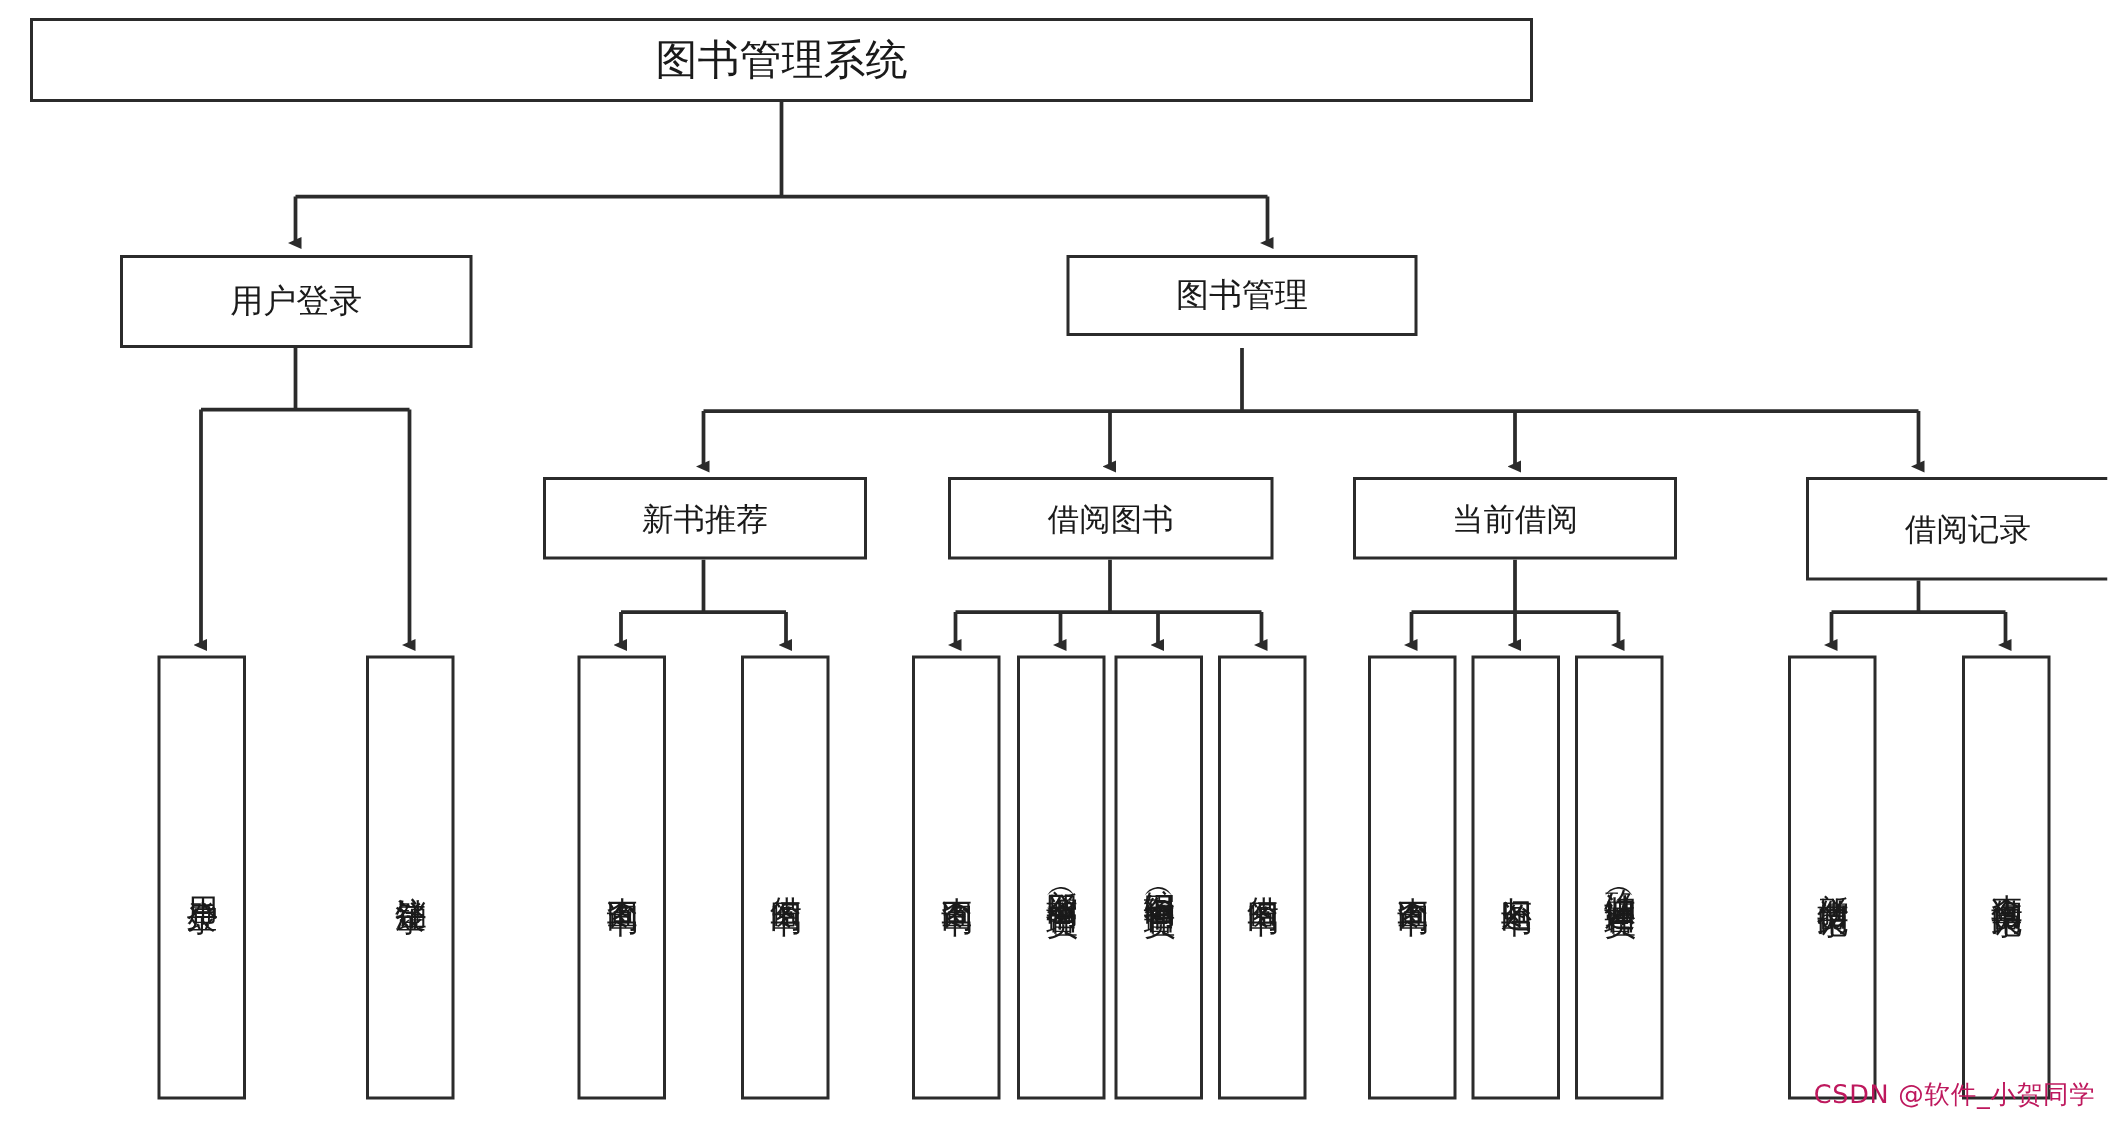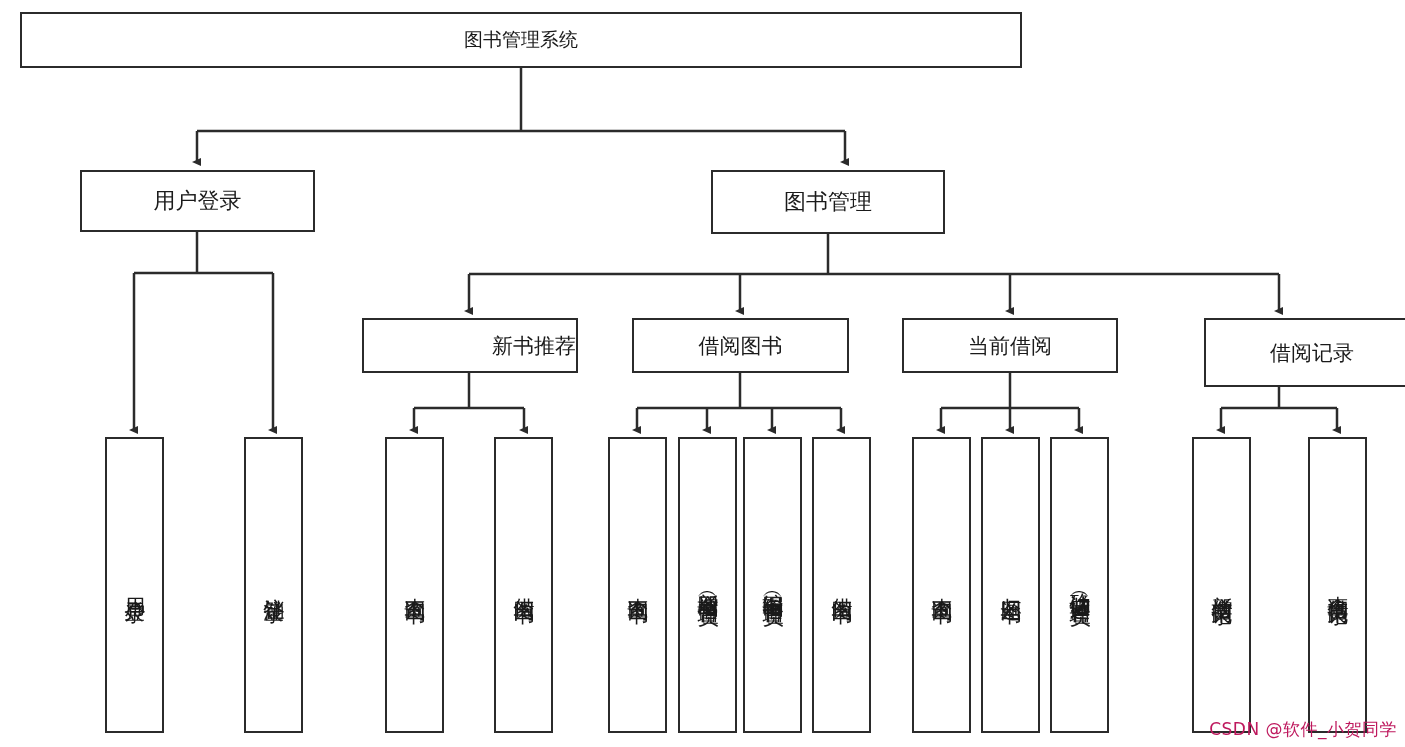--- a/index.html
+++ b/index.html
@@ -30,21 +30,21 @@
     box-sizing: border-box;
     background: #ffffff;
     border: 2.5px solid #2b2b2b;
     display: flex;
     align-items: center;
     justify-content: center;
     color: #1a1a1a;
     text-align: center;
   }
   .node.root {
-    font-size: 19px;
+    font-size: 28px;
   }
   .node.level2 {
     font-size: 22px;
   }
   .node.level3 {
     font-size: 21px;
   }
   .node.leaf {
     font-size: 21px;
     padding: 6px 0;
@@ -122,25 +122,25 @@
     </g>
   </svg>
 
   <div class="node root" style="left:20px; top:12px; width:1002px; height:56px;">
     <span>图书管理系统</span>
   </div>
 
   <div class="node level2" style="left:80px; top:170px; width:235px; height:62px;">
     <span>用户登录</span>
   </div>
-  <div class="node level2" style="left:711px; top:170px; width:234px; height:64px;text-align:center;">
+  <div class="node level2" style="left:711px; top:170px; width:234px; height:54px;text-align:center;">
     <span>图书管理</span>
   </div>
 
-  <div class="node level3" style="left:362px; top:318px; width:216px; height:55px;justify-content:flex-end;">
+  <div class="node level3" style="left:362px; top:318px; width:216px; height:55px;">
     <span>新书推荐</span>
   </div>
   <div class="node level3" style="left:632px; top:318px; width:217px; height:55px;">
     <span>借阅图书</span>
   </div>
   <div class="node level3" style="left:902px; top:318px; width:216px; height:55px;justify-content:center;">
     <span>当前借阅</span>
   </div>
   <div class="node level3" style="left:1204px; top:318px; width:216px; height:69px;">
     <span>借阅记录</span>

